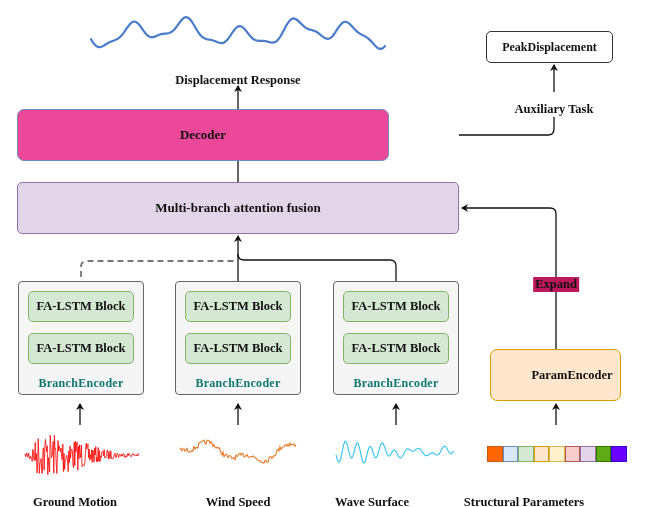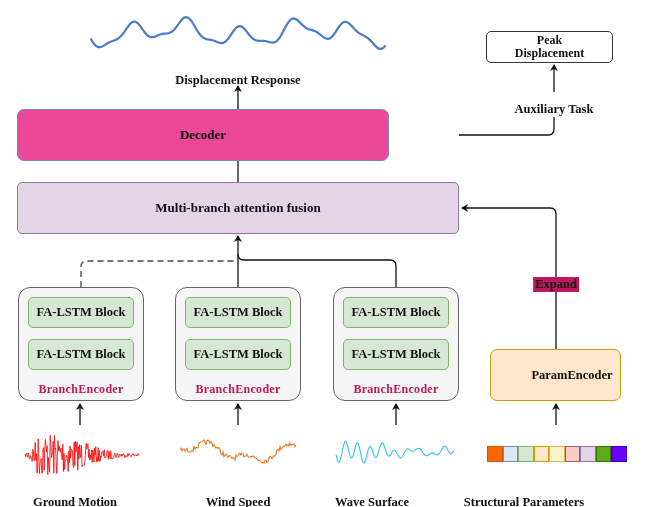--- a/index.html
+++ b/index.html
@@ -4,34 +4,34 @@
 <style>
   html, body { margin:0; padding:0; background:#ffffff; }
   body { width:649px; height:507px; position:relative; overflow:hidden;
          font-family:"Liberation Serif", "DejaVu Serif", serif; color:#111; }
   .box { position:absolute; box-sizing:border-box; display:flex; align-items:center;
          justify-content:center; font-weight:bold; text-align:center; }
   .decoder { left:17px; top:109px; width:372px; height:52px; background:#ec4899;
              border:1.2px solid #6c8ebf; border-radius:7px; font-size:13px;align-items:center; }
   .fusion { left:17px; top:182px; width:442px; height:52px; background:#e1d5e7;
             border:1.2px solid #9673a6; border-radius:5px; font-size:13px; }
-  .branch { position:absolute; top:287px; width:126px; height:114px; box-sizing:border-box;
-            background:#f5f5f5; border:1.2px solid #666; border-radius:12px; }
+  .branch { position:absolute; top:281px; width:126px; height:114px; box-sizing:border-box;
+            background:#f5f5f5; border:1.2px solid #666; border-radius:4px; }
   .fa { position:absolute; left:9px; width:106px; height:31px; box-sizing:border-box;
         background:#d5e8d4; border:1.2px solid #82b366; border-radius:5px;
         display:flex; align-items:center; justify-content:center;
         font-weight:bold; font-size:12.5px; color:#111; }
   .fa1 { top:9px; } .fa2 { top:51px; }
   .branch-label { position:absolute; left:0; right:0; bottom:3px; text-align:center;
-                  font-weight:bold; font-size:12px; color:#be185d; letter-spacing:0.3px; }
+                  font-weight:bold; font-size:12px; color:#0f766e; letter-spacing:0.3px; }
   .param { left:490px; top:349px; width:131px; height:52px; background:#ffe6cc;
            border:1.2px solid #d79b00; border-radius:7px; font-size:12.5px;padding-left:33px; }
   .peak { left:486px; top:31px; width:127px; height:32px; background:#fff;
           border:1.2px solid #333; border-radius:5px; font-size:12px; line-height:13px;
-          flex-direction:column; }
+          }
   .label { position:absolute; font-weight:bold; font-size:12.5px; white-space:nowrap;
            transform:translateX(-50%);margin-top:6px; }
   .strip { position:absolute; left:487px; top:446px; display:flex; }
   .cell { width:15.5px; height:16px; box-sizing:border-box; border:1px solid; }
   svg.overlay { position:absolute; left:0; top:0; }
 </style>
 </head>
 <body>
 
 <svg class="overlay" width="649" height="507">

